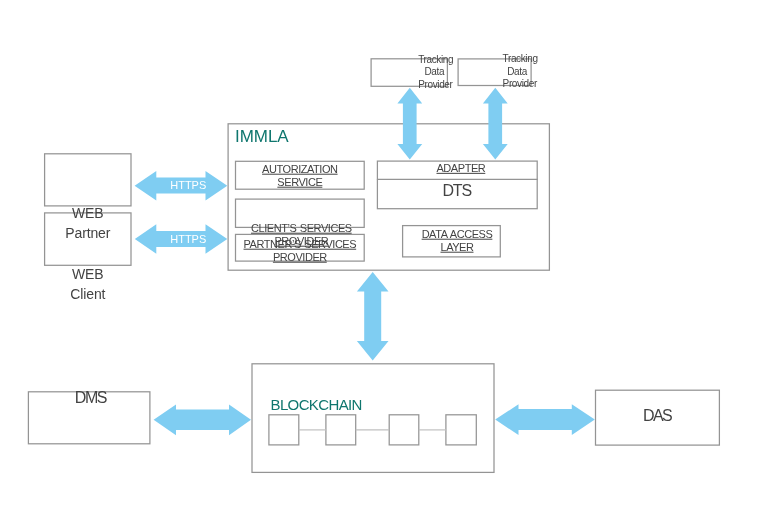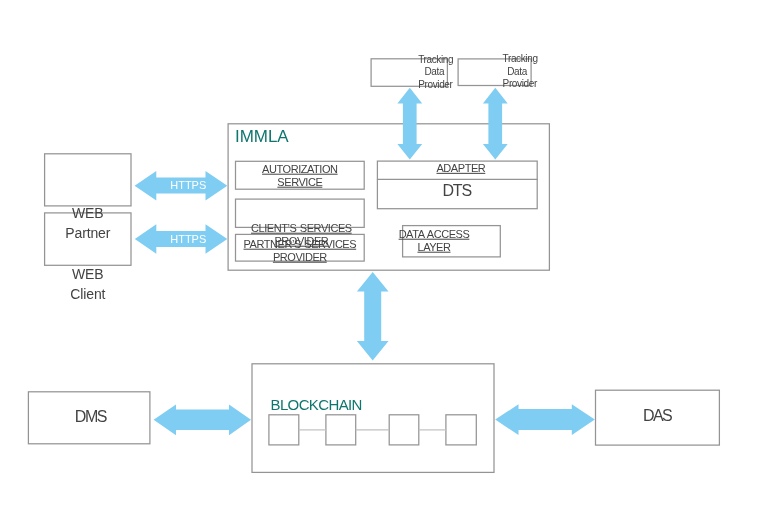--- a/index.html
+++ b/index.html
@@ -89,21 +89,21 @@
     <span class="ctr t11">PARTNER’S SERVICES
 PROVIDER</span>
   </div>
 
   <div class="box" style="left:376.9px;top:160.6px;width:168px;height:18.7px;">
     <span class="ctr t11" style="--ty:-2px">ADAPTER</span>
   </div>
   <div class="box" style="left:376.9px;top:179.3px;width:160.8px;height:29.9px;">
     <span class="ctr" style="font-size:16px;line-height:17px;letter-spacing:-1.2px;--ty:-3.5px;--tx:-0.6px;">DTS</span>
   </div>
-  <div class="box" style="left:382px;top:225.1px;width:104px;height:32.3px;">
+  <div class="box" style="left:405px;top:225.1px;width:104px;height:32.3px;">
     <span class="ctr t11" style="--ty:-1px">DATA ACCESS
 LAYER</span>
   </div>
 
   <div class="box" style="left:370.6px;top:58.3px;width:77.3px;height:28.5px;">
     <span class="ctr t10" style="--tx:2.6px">Tracking
 Data Provider</span>
   </div>
   <div class="box" style="left:457.6px;top:58.4px;width:74px;height:27.6px;">
     <span class="ctr t10">Tracking
@@ -118,21 +118,21 @@
     <line x1="298.8" y1="429.9" x2="326" y2="429.9" stroke="#c0c0c0" stroke-width="1.2"></line>
     <line x1="355.7" y1="429.9" x2="389.2" y2="429.9" stroke="#c0c0c0" stroke-width="1.2"></line>
     <line x1="418.8" y1="429.9" x2="446" y2="429.9" stroke="#c0c0c0" stroke-width="1.2"></line>
   </svg>
 
   <div class="box" style="left:268.4px;top:414.3px;width:30.9px;height:31.1px;"></div>
   <div class="box" style="left:325.4px;top:414.3px;width:30.8px;height:31.1px;"></div>
   <div class="box" style="left:388.7px;top:414.3px;width:30.6px;height:31.1px;"></div>
   <div class="box" style="left:445.4px;top:414.3px;width:31.4px;height:31.1px;"></div>
 
-  <div class="box" style="left:27.9px;top:393px;width:122.5px;height:53px;">
+  <div class="box" style="left:27.9px;top:374px;width:122.5px;height:53px;">
     <span class="ctr" style="font-size:16px;line-height:18px;letter-spacing:-1.4px;--ty:-3px;--tx:1.3px;">DMS</span>
   </div>
   <div class="box" style="left:595px;top:389.7px;width:124.9px;height:55.9px;padding-left:36px;">
     <span class="ctr" style="font-size:16px;line-height:18px;letter-spacing:-1.6px;--ty:-2px;--tx:-0.4px;">DAS</span>
   </div>
 
   <svg class="overlay" viewBox="0 0 768 516" xmlns="http://www.w3.org/2000/svg">
 
     <polygon fill="#7fcdf2" points="134.6,185.75 156.3,170.9 156.3,177.4 205.5,177.4 205.5,170.9 227.3,185.75 205.5,200.6 205.5,193.6 156.3,193.6 156.3,200.6"></polygon>
 

